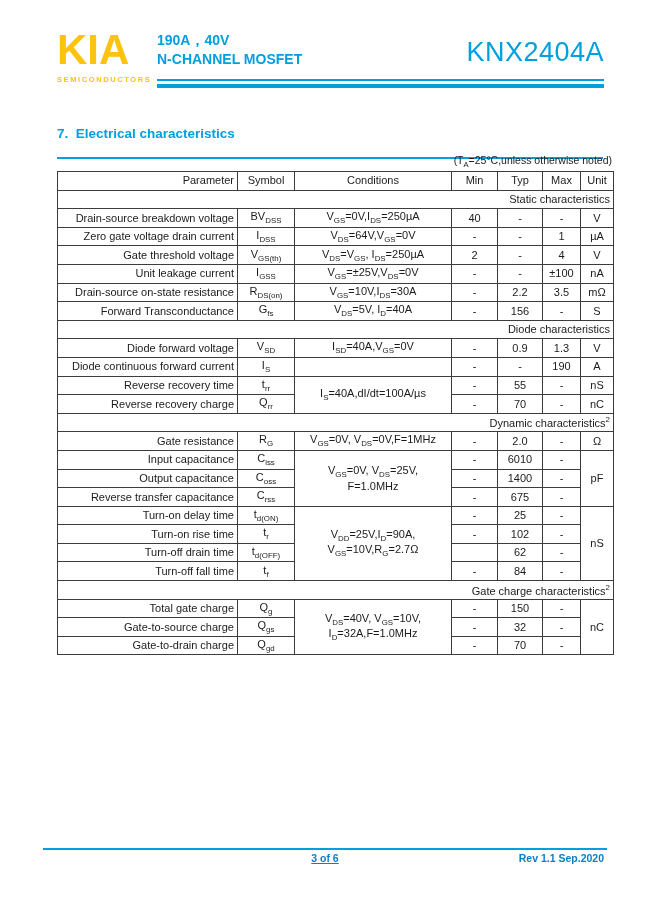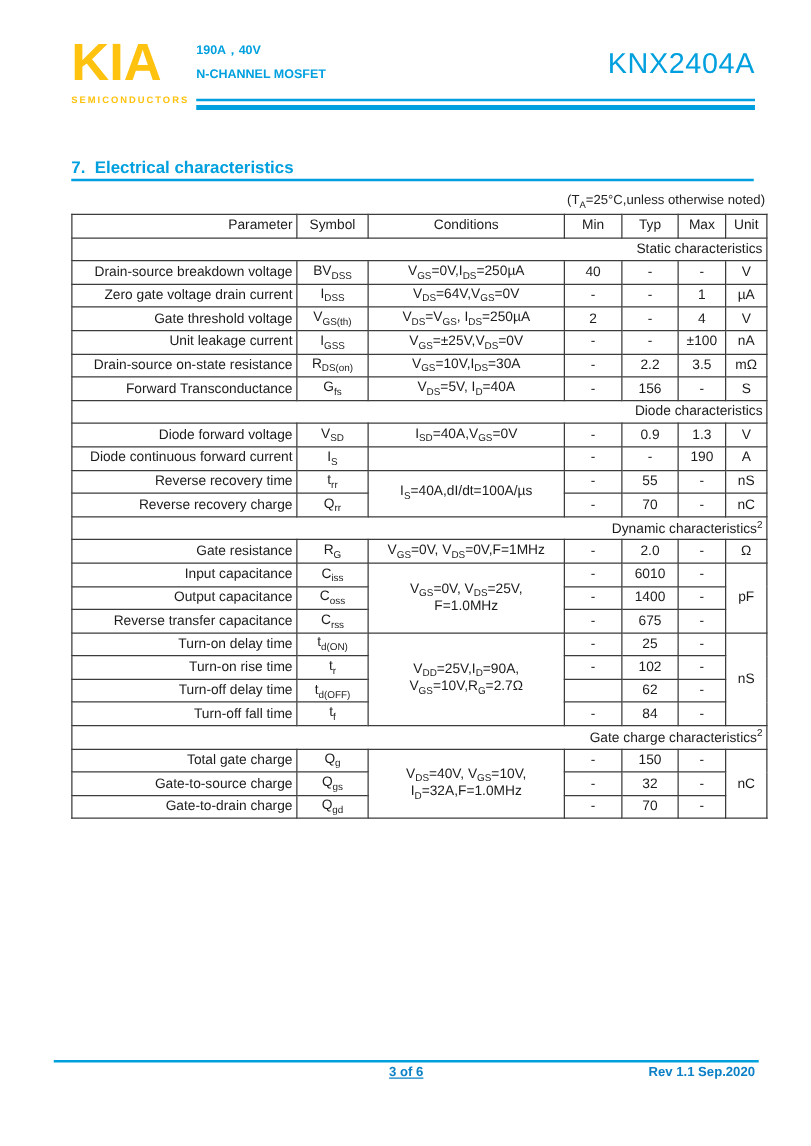--- a/index.html
+++ b/index.html
@@ -12,28 +12,28 @@
   *{margin:0;padding:0;box-sizing:border-box;}
   body{background:#888;font-family:"Liberation Sans",sans-serif;}
   .page{
     position:relative;width:649px;height:917px;background:#ffffff;
     margin:0 auto;overflow:hidden;
   }
   
   .logo-block{position:absolute;left:57px;top:28px;width:95px;text-align:left;}
   .logo-text{font-size:42px;font-weight:bold;color:var(--logo);line-height:1.05;letter-spacing:0;}
   .logo-sub{font-size:7.5px;font-weight:bold;color:var(--logo);letter-spacing:1.6px;margin-top:3px;white-space:nowrap;}
-  .subtitle{position:absolute;left:157px;top:31px;color:var(--accent);font-weight:bold;font-size:10px;line-height:19px;}
-  .part-number{position:absolute;top:37px;right:45px;color:var(--accent);font-size:23px;letter-spacing:0.5px;}
+  .subtitle{position:absolute;left:157px;top:31px;color:var(--accent);font-weight:bold;font-size:14px;line-height:19px;}
+  .part-number{position:absolute;top:37px;right:45px;color:var(--accent);font-size:27px;letter-spacing:0.5px;}
   .rule-thin{position:absolute;left:157px;top:79px;width:447px;height:2px;background:var(--accent);}
   .rule-thick{position:absolute;left:157px;top:84px;width:447px;height:4px;background:var(--accent);}
   
   .section-heading{
     position:absolute;left:57px;top:126px;width:546px;
-    border-bottom:2px solid var(--accent);padding-bottom:2px;
+    border-bottom:2px solid var(--accent);padding-bottom:16px;
     color:var(--accent);font-size:13.5px;font-weight:bold;white-space:pre;
   }
   .cond-note{position:absolute;top:154px;right:37px;font-size:10.5px;color:#222;}
   
   .ec-table{
     position:absolute;left:57px;top:171px;width:556px;
     border-collapse:collapse;table-layout:fixed;
   }
   .ec-table th,.ec-table td{
     border:1px solid var(--border);
@@ -236,21 +236,21 @@
           <td rowspan="4">nS</td>
         </tr>
         <tr>
           <td class="left">Turn-on rise time</td>
           <td>t<sub>r</sub></td>
           <td>-</td>
           <td>102</td>
           <td>-</td>
         </tr>
         <tr>
-          <td class="left">Turn-off delay time</td>
+          <td class="left">Turn-off drain time</td>
           <td>t<sub>d(OFF)</sub></td>
           <td></td>
           <td>62</td>
           <td>-</td>
         </tr>
         <tr>
           <td class="left">Turn-off fall time</td>
           <td>t<sub>f</sub></td>
           <td>-</td>
           <td>84</td>

